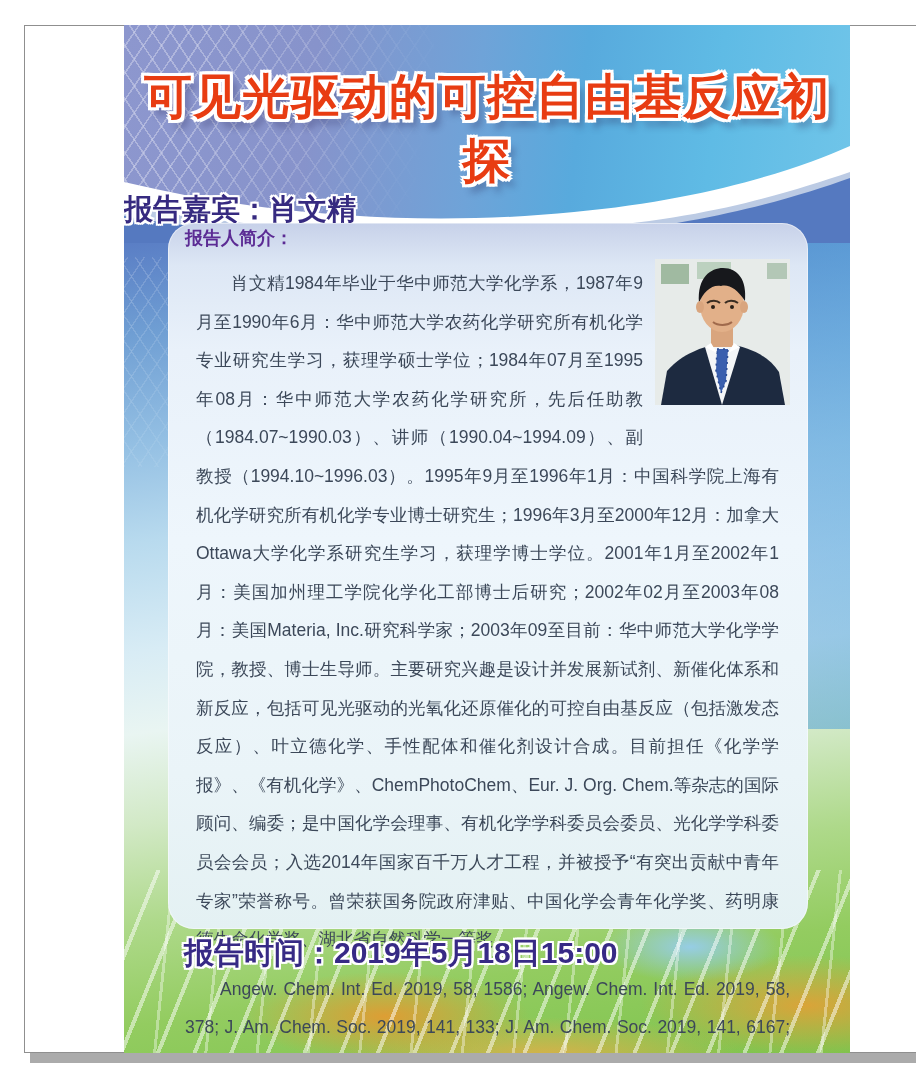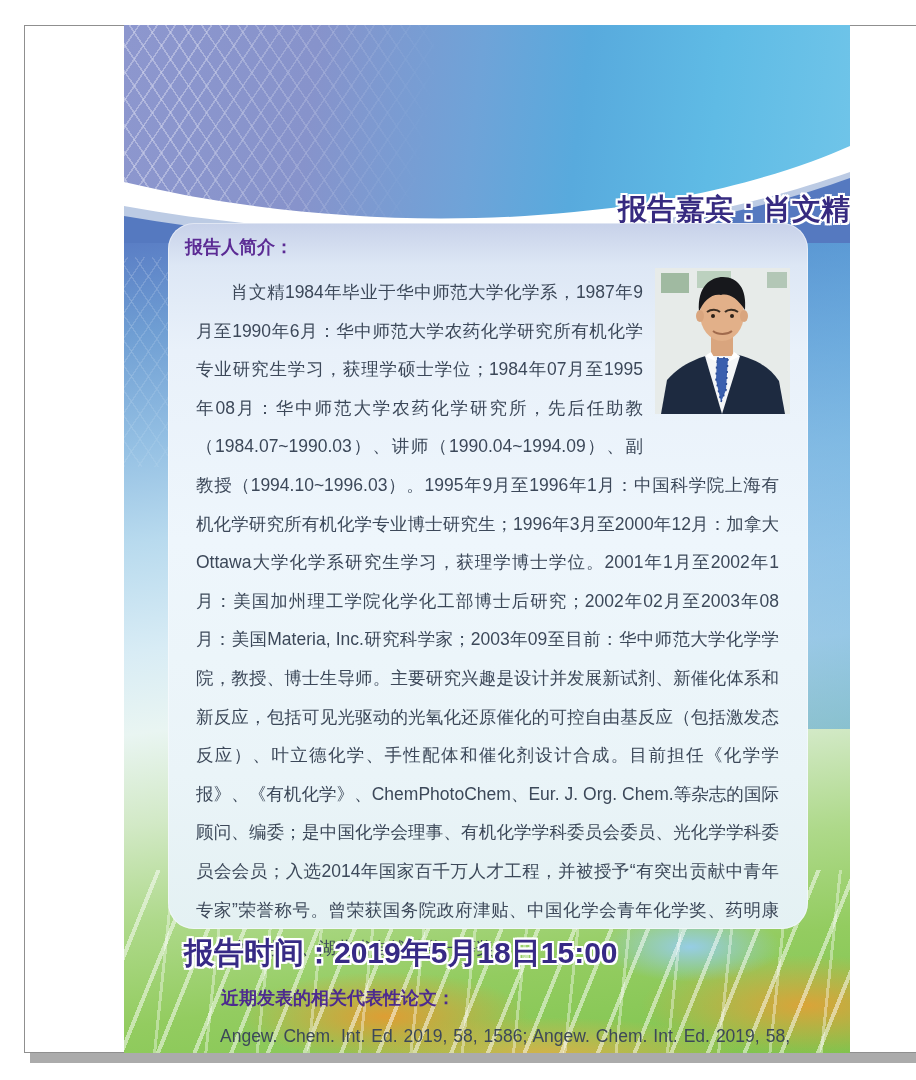--- a/index.html
+++ b/index.html
@@ -53,28 +53,28 @@
       radial-gradient(ellipse 230px 70px at 94% 74%,rgba(238,155,50,.8),transparent 72%),
       radial-gradient(ellipse 280px 55px at 58% 102%,rgba(244,170,70,.75),transparent 72%);}
 
   
   .title{position:absolute;left:0;top:40px;width:100%;text-align:center;
     font-size:48px;font-weight:bold;letter-spacing:1px;color:#e83c12;
     font-family:"Liberation Sans","DejaVu Sans",sans-serif;
     text-shadow:-3px -3px 0 #fff,0 -3px 0 #fff,3px -3px 0 #fff,-3px 0 0 #fff,
       3px 0 0 #fff,-3px 3px 0 #fff,0 3px 0 #fff,3px 3px 0 #fff,
       6px 8px 7px rgba(40,40,90,.4);}
-  .speaker-line{position:absolute;left:0;top:165px;width:100%;text-align:right;
+  .speaker-line{position:absolute;left:0;top:165px;width:100%;text-align:left;
     font-size:29px;font-weight:bold;color:#362a80;
     text-shadow:-2px -2px 0 #fff,0 -2px 0 #fff,2px -2px 0 #fff,-2px 0 0 #fff,
       2px 0 0 #fff,-2px 2px 0 #fff,0 2px 0 #fff,2px 2px 0 #fff;}
 
   
   .panel{position:absolute;left:44px;top:198px;width:640px;height:706px;
-    border-radius:26px;box-sizing:border-box;padding:9px 18px 0 17px;
+    border-radius:26px;box-sizing:border-box;padding:0 18px 0 17px;
     background:linear-gradient(180deg,#c7d1e9 0%,#dde7f5 6%,#e9f1fa 18%,
                #eef6fc 45%,#eaf4f8 78%,#e4f1f3 100%);
     box-shadow:inset 0 0 0 1px rgba(255,255,255,.45);}
   .bio-heading{font-size:18px;font-weight:bold;color:#5b2b94;line-height:30px;}
   .portrait{float:right;width:135px;height:146px;margin:6px 0 30px 12px;
     background:linear-gradient(180deg,#eef1ef 0%,#dfe6e6 55%,#cdd7da 100%);}
   .bio-text{font-size:17.5px;line-height:38.6px;color:#3c4859;
     text-align:justify;text-indent:2em;margin:11px;}
   .pubs-heading{font-size:18px;font-weight:bold;color:#4d2b8e;
     line-height:38px;text-indent:2em;margin:0;}
@@ -102,20 +102,21 @@
   <svg class="wave-svg" viewBox="0 0 726 125" preserveAspectRatio="none">
     <path d="M0,78 C140,112 300,120 440,106 C570,94 660,66 726,40 L726,125 L0,125 Z" fill="#bccbe4"></path>
     <path d="M0,96 C150,122 320,128 470,114 C590,102 670,78 726,58 L726,125 L0,125 Z" fill="#5579c0"></path>
     <path d="M0,62 C150,98 310,106 450,92 C580,80 672,50 726,26 L726,52 C660,74 585,98 460,108 C330,118 150,114 0,86 Z" fill="#ffffff"></path>
   </svg>
 
   <div class="mid"></div>
   <div class="bottom-fx"></div>
   <div class="mesh2"></div>
 
+  <div class="title">可见光驱动的可控自由基反应初探</div>
 
   <div class="speaker-line">报告嘉宾：肖文精</div>
 
   <div class="panel">
     <div class="bio-heading">报告人简介：</div>
 
     <div class="portrait">
       <svg width="135" height="146" viewBox="0 0 135 146">
         <rect x="0" y="0" width="135" height="146" fill="#e7ebe9"></rect>
         <rect x="6" y="5" width="28" height="20" fill="#8fae8f" opacity="0.8"></rect>
@@ -135,21 +136,20 @@
         <circle cx="58" cy="48" r="2" fill="#2b2118"></circle>
         <circle cx="77" cy="48" r="2" fill="#2b2118"></circle>
         <path d="M58,63 C63,67 72,67 77,63" stroke="#a06a4c" stroke-width="2" fill="none"></path>
         <path d="M50,88 L62,94 L56,84 Z" fill="#ffffff"></path>
         <path d="M85,88 L73,94 L79,84 Z" fill="#ffffff"></path>
       </svg>
     </div>
 
     <p class="bio-text">肖文精1984年毕业于华中师范大学化学系，1987年9月至1990年6月：华中师范大学农药化学研究所有机化学专业研究生学习，获理学硕士学位；1984年07月至1995年08月：华中师范大学农药化学研究所，先后任助教（1984.07~1990.03）、讲师（1990.04~1994.09）、副教授（1994.10~1996.03）。1995年9月至1996年1月：中国科学院上海有机化学研究所有机化学专业博士研究生；1996年3月至2000年12月：加拿大Ottawa大学化学系研究生学习，获理学博士学位。2001年1月至2002年1月：美国加州理工学院化学化工部博士后研究；2002年02月至2003年08月：美国Materia, Inc.研究科学家；2003年09至目前：华中师范大学化学学院，教授、博士生导师。主要研究兴趣是设计并发展新试剂、新催化体系和新反应，包括可见光驱动的光氧化还原催化的可控自由基反应（包括激发态反应）、叶立德化学、手性配体和催化剂设计合成。目前担任《化学学报》、《有机化学》、ChemPhotoChem、Eur. J. Org. Chem.等杂志的国际顾问、编委；是中国化学会理事、有机化学学科委员会委员、光化学学科委员会会员；入选2014年国家百千万人才工程，并被授予“有突出贡献中青年专家”荣誉称号。曾荣获国务院政府津贴、中国化学会青年化学奖、药明康德生命化学奖、湖北省自然科学一等奖。</p>
 
-    <p class="pubs-heading">近期发表的相关代表性论文：</p>
 
     <p class="pubs-text">Angew. Chem. Int. Ed. 2019, 58, 1586; Angew. Chem. Int. Ed. 2019, 58, 378; J. Am. Chem. Soc. 2019, 141, 133; J. Am. Chem. Soc. 2019, 141, 6167; Angew. Chem. Int. Ed. 2019, 58, 2402; Angew. Chem. Int. Ed. 2018, 57, 15505; Angew. Chem. Int. Ed. 2018, 57, 738; Angew. Chem. Int. Ed. 2017, 56, 9527; J. Am. Chem. Soc. 2017, 139, 14707; Angew. Chem. Int. Ed. 2017, 56, 1960; J. Am. Chem. Soc. 2017, 139, 63; Nat. Commun. 2016, 7, 11188; Chem. Soc. Rev. 2016, 45, 2044; Acc. Chem. Res. 2016, 49, 1911；J. Am. Chem. Soc. 2016, 138, 10128.</p>
   </div>
 
   <div class="footer">
     <div class="footer-line">报告时间：2019年5月18日15:00</div>
   </div>
 
 </div>
 

